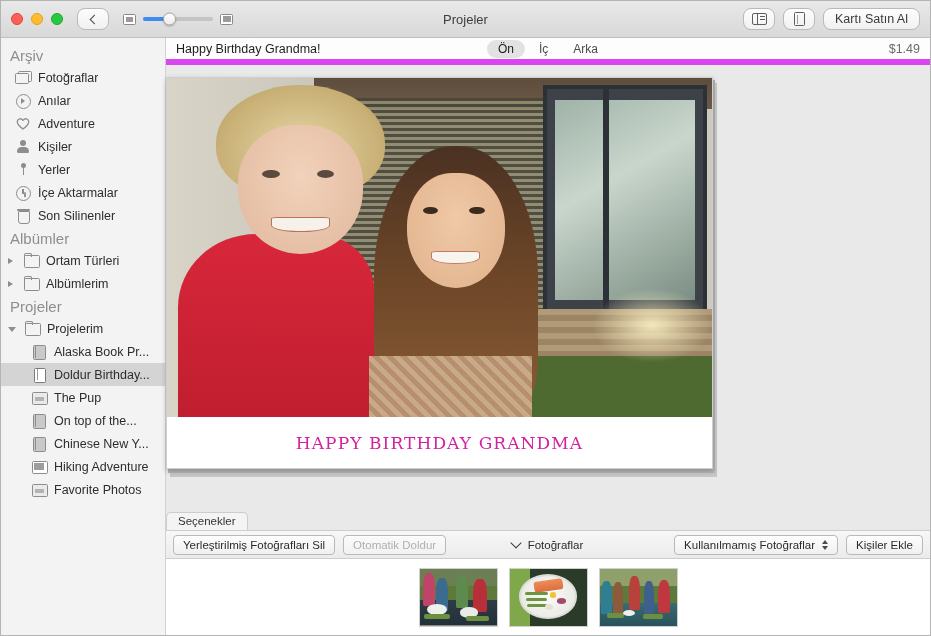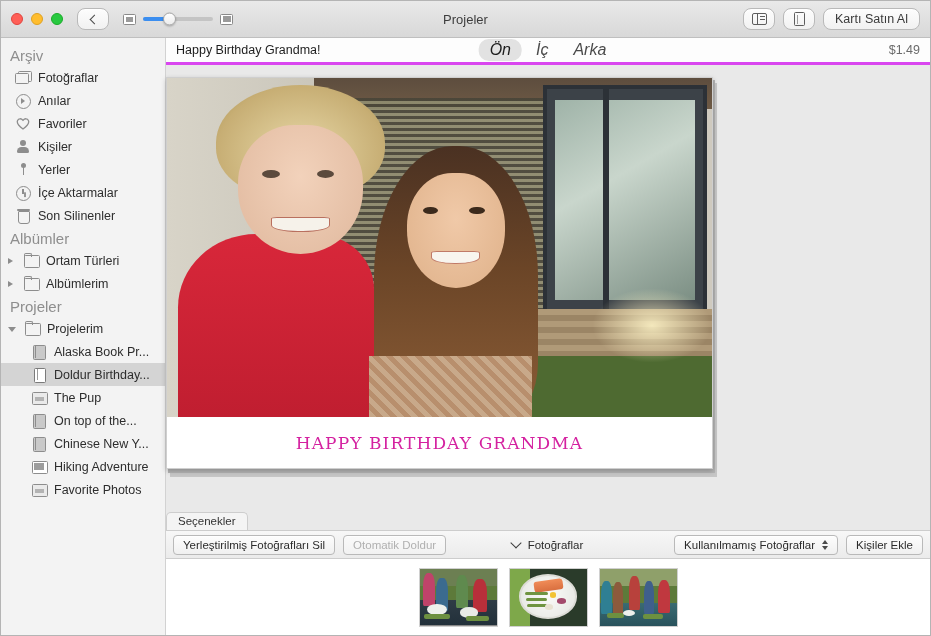--- a/index.html
+++ b/index.html
@@ -153,35 +153,35 @@
   .i-slide::after { content:''; position:absolute; left:3.5px; top:7px; width:9px; height:4px; background:#b3b3b3;}
   
   .i-print::before { content:''; position:absolute; left:1px; top:2px; width:14px; height:11px; border:1.4px solid #8d8d8d; border-radius:1.5px; background:#fff;}
   .i-print::after { content:''; position:absolute; left:2.8px; top:4px; width:10.4px; height:7px; background:#9d9d9d;}
 
   
   .content { flex: 1; display: flex; flex-direction: column; min-width: 0; background: #fff; }
 
   .cheader {
     height: 27px; flex: 0 0 27px;
-    border-bottom: 3px solid #d946ef;
+    border-bottom: 6px solid #d946ef;
     display: flex; align-items: center;
     padding: 0 10px;
     position: relative;
     background: #fdfdfd;
     gap: 32px;
   }
   .ctitle { font-size: 12.5px; color: #1d1d1d; }
   .segs {
     position: absolute; left: 50%; transform: translateX(-50%);
     display: flex; align-items: center; gap: 3px;
   }
   .seg {
-    font-size: 16px; color: #4a4a4a;
-    padding: 2px 11px; border-radius: 10px; font-style: italic;
+    font-size: 12px; color: #4a4a4a;
+    padding: 2px 11px; border-radius: 10px;
   }
   .seg.active { background: #e2e2e2; color: #1d1d1d; }
   .price { margin-left: auto; font-size: 12.5px; color: #6b6b6b; }
 
   
   .canvas {
     flex: 1; background: #e9e9e9;
     display: flex; align-items: flex-start; 
     position: relative; min-height: 0;
     padding-top: 12px;
@@ -381,21 +381,21 @@
       <div class="sb-row">
         <span class="ico i-mem"></span>
         <span class="sb-label">Anılar</span>
       </div>
       <div class="sb-row">
         <span class="ico i-heart">
           <svg width="14" height="13" viewBox="0 0 14 13">
               <path d="M7 12 C2 8.5 0.6 5.6 1.6 3.4 C2.5 1.4 5.2 1.1 7 3.3 C8.8 1.1 11.5 1.4 12.4 3.4 C13.4 5.6 12 8.5 7 12 Z" fill="none" stroke="#8d8d8d" stroke-width="1.3"></path>
             </svg>
         </span>
-        <span class="sb-label">Favoriler</span>
+        <span class="sb-label">Adventure</span>
       </div>
       <div class="sb-row">
         <span class="ico i-person"></span>
         <span class="sb-label">Kişiler</span>
       </div>
       <div class="sb-row">
         <span class="ico i-pin"></span>
         <span class="sb-label">Yerler</span>
       </div>
       <div class="sb-row">

